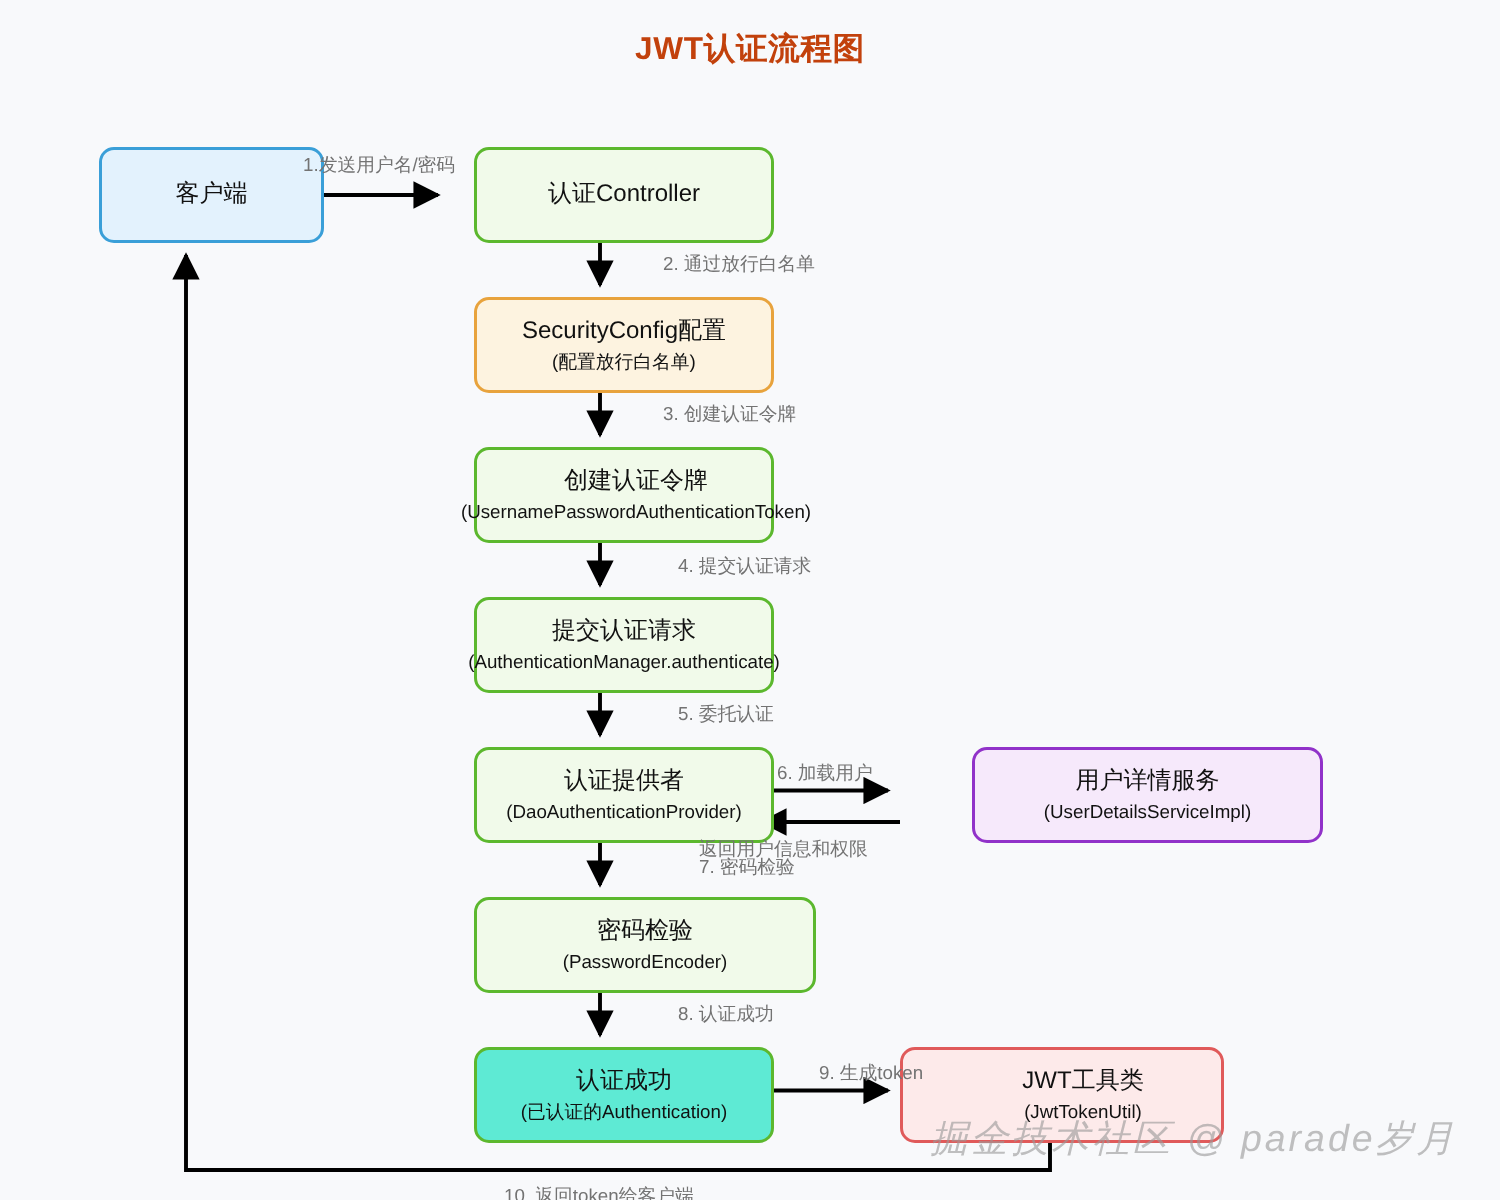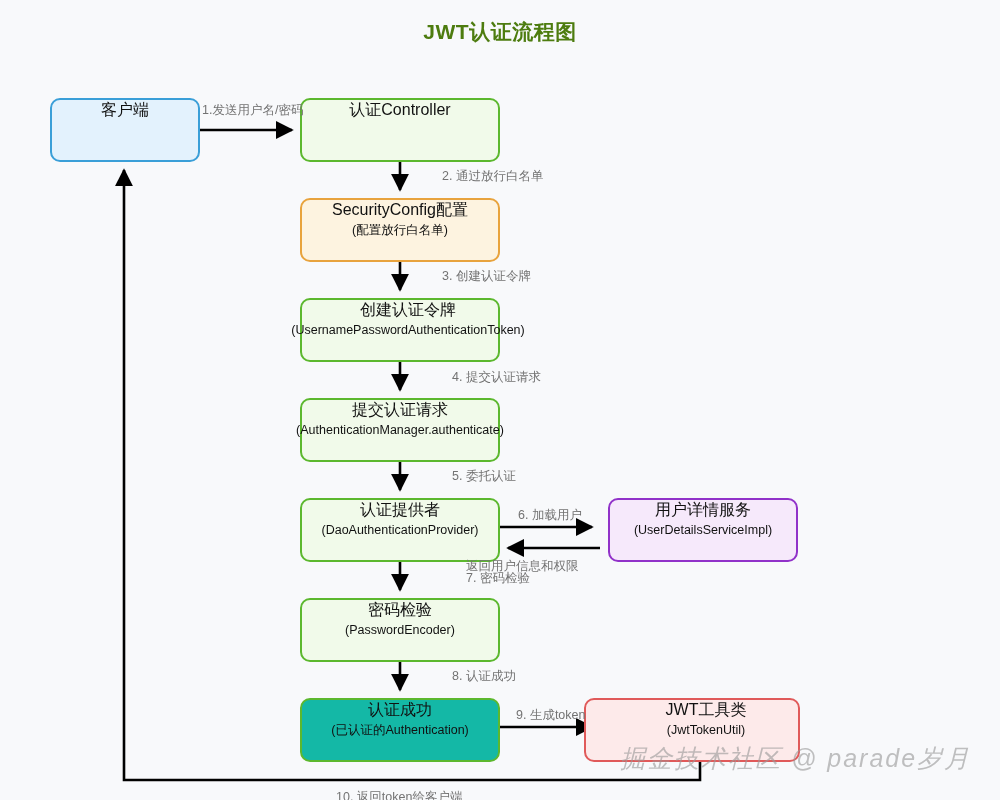--- a/index.html
+++ b/index.html
@@ -26,35 +26,37 @@
     height: 800px;
   }
   .title {
     position: absolute;
     left: 0;
     top: 18px;
     width: 1000px;
     text-align: center;
     font-size: 21px;
     font-weight: bold;
-    color: #4d7c0f;
+    color: #c2410c;
     letter-spacing: 0.5px;
   }
   .node {
     position: absolute;
     box-sizing: border-box;
     border-radius: 10px;
     border-width: 2px;
     border-style: solid;
     display: flex;
     flex-direction: column;
     align-items: center;
+    justify-content: center;
     text-align: center;
     color: #111;
     overflow: visible;
+    margin-left: 16px;
   }
   .node .n-title {
     font-size: 16px;
     line-height: 1.25;
     white-space: nowrap;
   }
   .node .n-sub {
     font-size: 12.5px;
     line-height: 1.25;
     margin-top: 3px;
@@ -129,44 +131,44 @@
         <div class="n-sub">(UsernamePasswordAuthenticationToken)</div>
       </div>
       <div class="node" style="left: 300px; top: 398px; width: 200px; height: 64px; border-color: rgb(92, 184, 46); background: rgb(241, 250, 234);">
         <div class="n-title">提交认证请求</div>
         <div class="n-sub">(AuthenticationManager.authenticate)</div>
       </div>
       <div class="node" style="left: 300px; top: 498px; width: 200px; height: 64px; border-color: rgb(92, 184, 46); background: rgb(241, 250, 234);">
         <div class="n-title">认证提供者</div>
         <div class="n-sub">(DaoAuthenticationProvider)</div>
       </div>
-      <div class="node" style="left: 608px; top: 498px; width: 190px; height: 64px; border-color: rgb(145, 50, 201); background: rgb(246, 233, 251);">
+      <div class="node" style="left: 632px; top: 498px; width: 234px; height: 64px; border-color: rgb(145, 50, 201); background: rgb(246, 233, 251);">
         <div class="n-title">用户详情服务</div>
         <div class="n-sub">(UserDetailsServiceImpl)</div>
       </div>
-      <div class="node" style="left: 300px; top: 598px; width: 200px; height: 64px; border-color: rgb(92, 184, 46); background: rgb(241, 250, 234);">
+      <div class="node" style="left: 300px; top: 598px; width: 228px; height: 64px; border-color: rgb(92, 184, 46); background: rgb(241, 250, 234);">
         <div class="n-title">密码检验</div>
         <div class="n-sub">(PasswordEncoder)</div>
       </div>
-      <div class="node" style="left: 300px; top: 698px; width: 200px; height: 64px; border-color: rgb(92, 184, 46); background: #14b8a6;">
+      <div class="node" style="left: 300px; top: 698px; width: 200px; height: 64px; border-color: rgb(92, 184, 46); background: #5eead4;">
         <div class="n-title">认证成功</div>
         <div class="n-sub">(已认证的Authentication)</div>
       </div>
       <div class="node" style="left: 584px; top: 698px; width: 216px; height: 64px; border-color: rgb(224, 90, 90); background: rgb(253, 234, 234); padding-left: 28px;">
         <div class="n-title">JWT工具类</div>
         <div class="n-sub">(JwtTokenUtil)</div>
       </div>
       <div class="edge-label" style="left: 202px; top: 102px;">1.发送用户名/密码</div>
       <div class="edge-label" style="left: 442px; top: 168px;">2. 通过放行白名单</div>
       <div class="edge-label" style="left: 442px; top: 268px;">3. 创建认证令牌</div>
       <div class="edge-label" style="left: 452px; top: 369px;">4. 提交认证请求</div>
       <div class="edge-label" style="left: 452px; top: 468px;">5. 委托认证</div>
       <div class="edge-label" style="left: 518px; top: 507px;">6. 加载用户</div>
       <div class="edge-label" style="left: 466px; top: 558px;">返回用户信息和权限</div>
       <div class="edge-label" style="left: 466px; top: 570px;">7. 密码检验</div>
       <div class="edge-label" style="left: 452px; top: 668px;">8. 认证成功</div>
-      <div class="edge-label" style="left: 516px; top: 707px; text-align: center;">9. 生成token</div>
+      <div class="edge-label" style="left: 546px; top: 707px; text-align: center;">9. 生成token</div>
       <div class="edge-label" style="left: 336px; top: 789px;">10. 返回token给客户端</div>
     </div>
 
   <div class="watermark" style="left:620px; top:742px;font-style:italic;">掘金技术社区 @ parade岁月</div>
 
 </div>
 
 </body></html>

